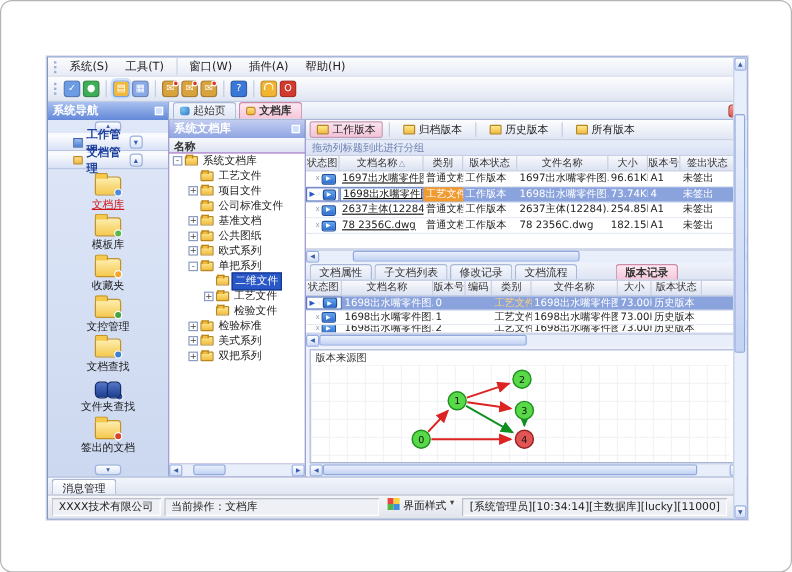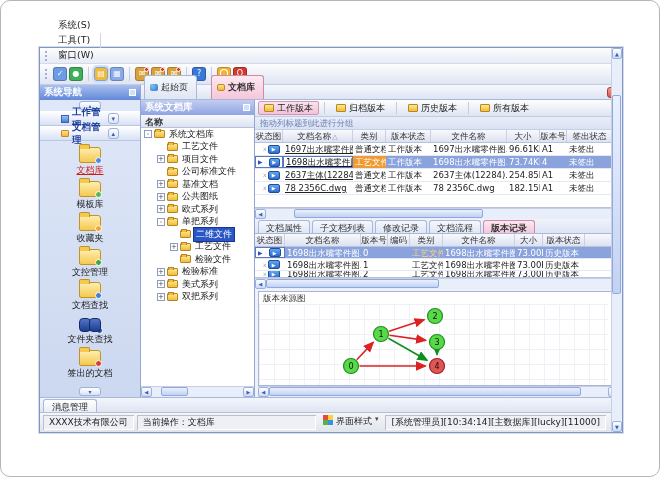--- a/index.html
+++ b/index.html
@@ -37,21 +37,21 @@
   .bigicon{position:relative;width:22px;height:16px;}
   .bfolder{background:linear-gradient(#fdeeb0,#f5c94e);border:1px solid #c49226;border-radius:2px 3px 2px 2px;}
   .bfolder::before{content:"";position:absolute;left:-1px;top:-4px;width:9px;height:4px;background:#f5c94e;border:1px solid #c49226;border-bottom:none;border-radius:2px 2px 0 0;}
   .binoc{background:transparent;}
   .binoc::before,.binoc::after{content:"";position:absolute;top:2px;width:10px;height:12px;border-radius:4px;background:linear-gradient(#5374c8,#1c3e8c);border:1px solid #142c66;}
   .binoc::before{left:0;} .binoc::after{right:0;}
   .nbadge{position:absolute;right:-2px;bottom:-2px;width:7px;height:7px;border-radius:50%;border:1px solid #fff;}
   
   .rightside{flex:1;display:flex;flex-direction:column;min-width:0;background:#dde5f4;}
   .tabstrip{height:15px;display:flex;align-items:flex-end;background:linear-gradient(#f6f8fd,#dde5f4);border-bottom:1px solid #aab8d8;padding-left:3px;position:relative;}
-  .mtab{display:flex;align-items:center;gap:3px;font-size:9px;color:#333;padding:1px 8px 1px 5px;border:1px solid #aab8d8;border-bottom:none;border-radius:3px 3px 0 0;background:linear-gradient(#f4f7fd,#dfe6f4);margin-right:14px;height:24px;}
+  .mtab{display:flex;align-items:center;gap:3px;font-size:9px;color:#333;padding:1px 8px 1px 5px;border:1px solid #aab8d8;border-bottom:none;border-radius:3px 3px 0 0;background:linear-gradient(#f4f7fd,#dfe6f4);margin-right:2px;height:14px;}
   .mtab.active{background:linear-gradient(#fde9f2,#f5c6da);border-color:#cf8aa8;font-weight:bold;}
   .mtab-ic{width:8px;height:7px;border-radius:2px;}
   .mtab:not(.active) .mtab-ic{background:radial-gradient(circle at 30% 30%,#7cc3f0,#2e74c8);}
   .mtab.active .mtab-ic{background:linear-gradient(#ffe08a,#f4b93c);border:1px solid #c08a20;}
   .tab-close{position:absolute;right:3px;top:2px;width:12px;height:11px;background:linear-gradient(#f59a90,#e2574a);border:1px solid #b03a2e;border-radius:3px;color:#fff;font-size:8px;line-height:10px;text-align:center;}
   .content{flex:1;display:flex;min-height:0;}
   
   .treepanel{width:114px;background:#a21caf;border-right:1px solid #93a7d2;display:flex;flex-direction:column;}
   .tp-title{height:15px;background:linear-gradient(#c3cdf1,#8fa4e2);color:#fff;font-size:9.5px;font-weight:bold;display:flex;align-items:center;justify-content:space-between;padding:0 4px;}
   .tp-colhead{height:13px;background:linear-gradient(#f8f9fd,#dce2f1);border-bottom:1px solid #b9c2dc;font-size:9px;color:#333;padding:1px 4px;font-weight:bold;}
@@ -90,21 +90,21 @@
   .rind{width:6px;font-size:6px;color:#fff;flex:0 0 6px;}
   .xmark{font-size:6px;color:#98a0b4;margin-right:1px;}
   .gr.sel .xmark{color:#e8ecf8;}
   .sic{width:12px;height:9px;border-radius:2px;background:linear-gradient(#62a6ec,#2e6cce);border:1px solid #1d4f9e;color:#fff;font-size:5px;display:inline-flex;align-items:center;justify-content:center;}
   .gr.sel .gc:first-child{background:#fff;border:1px solid #5a78c0;}
   .gr.sel .gc:first-child .rind{color:#2a57c8;}
   
   .dheader{height:13px;background:linear-gradient(#d8d4f0,#a9a0dc);color:#fff;font-size:9px;font-weight:bold;display:flex;align-items:center;justify-content:space-between;padding:0 5px;}
   .dtabs{height:15px;display:flex;align-items:flex-end;background:linear-gradient(#f0f3fa,#dde4f3);border-bottom:1px solid #aab8d8;padding-left:3px;gap:2px;}
   .dtab{font-size:9px;color:#333;padding:1px 7px;border:1px solid #aab8d8;border-bottom:none;border-radius:3px 3px 0 0;background:linear-gradient(#f4f7fd,#dfe6f4);height:13px;line-height:12px;}
-  .dtab.active{background:linear-gradient(#fde9f2,#f5c6da);border-color:#cf8aa8;font-weight:bold;}
+  .dtab.active{background:linear-gradient(#fde9f2,#f5c6da);border-color:#cf8aa8;font-weight:bold;margin-left:30px;}
   
   .graphpanel{flex:1;margin:2px 3px 0 3px;border:1px solid #aab4d4;background:#fff;display:flex;flex-direction:column;min-height:0;}
   .gp-title{height:12px;font-size:8.5px;color:#333;padding:1px 4px;}
   .gp-area{flex:1;position:relative;background-image:linear-gradient(#f0f1f6 1px,transparent 1px),linear-gradient(90deg,#f0f1f6 1px,transparent 1px);background-size:15px 15px;margin-right:10px;overflow:hidden;}
   .gp-area svg{position:absolute;left:0;top:0;}
   .gvscroll{position:absolute;right:0;top:13px;bottom:0;width:10px;}
   
   .hscroll{height:11px;display:flex;background:#e9eefb;border-top:1px solid #c6cfe4;}
   .vscroll{position:absolute;right:0;top:0;bottom:0;width:11px;display:flex;flex-direction:column;background:#e9eefb;border-left:1px solid #c6cfe4;}
   .sarrow{flex:0 0 11px;background:linear-gradient(#fff,#cfdaf4);border:1px solid #98b1e4;border-radius:2px;color:#3a5fb0;font-size:5px;display:flex;align-items:center;justify-content:center;}
@@ -128,21 +128,21 @@
      radial-gradient(circle at 4px 8px,#9aa4b6 1px,transparent 1.5px);}
 </style>
 </head>
 <body>
 
 <div class="canvas">
   <div class="window">
 
     <div class="menubar">
       <span class="grip"></span>
-      <div id="menu-items" style="display:flex;flex-direction:column;">
+      <div id="menu-items" style="display:flex;">
           <span class="menu-item">系统(S)</span>
           <span class="menu-item">工具(T)</span>
           <span class="menu-item">窗口(W)</span>
           <span class="menu-item">插件(A)</span>
           <span class="menu-item">帮助(H)</span>
         </div>
     </div>
 
     <div class="toolbar">
       <span class="grip"></span>

